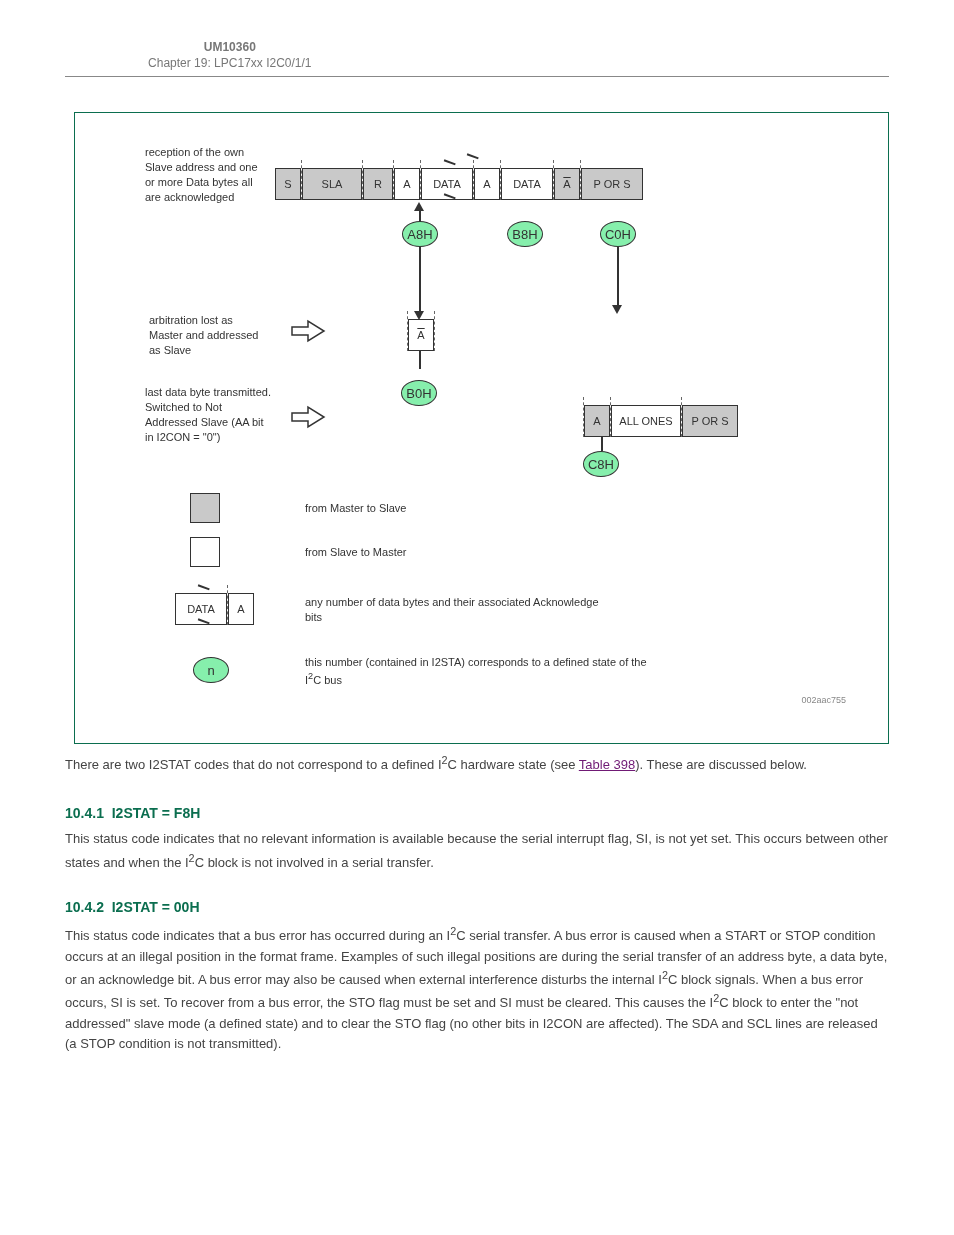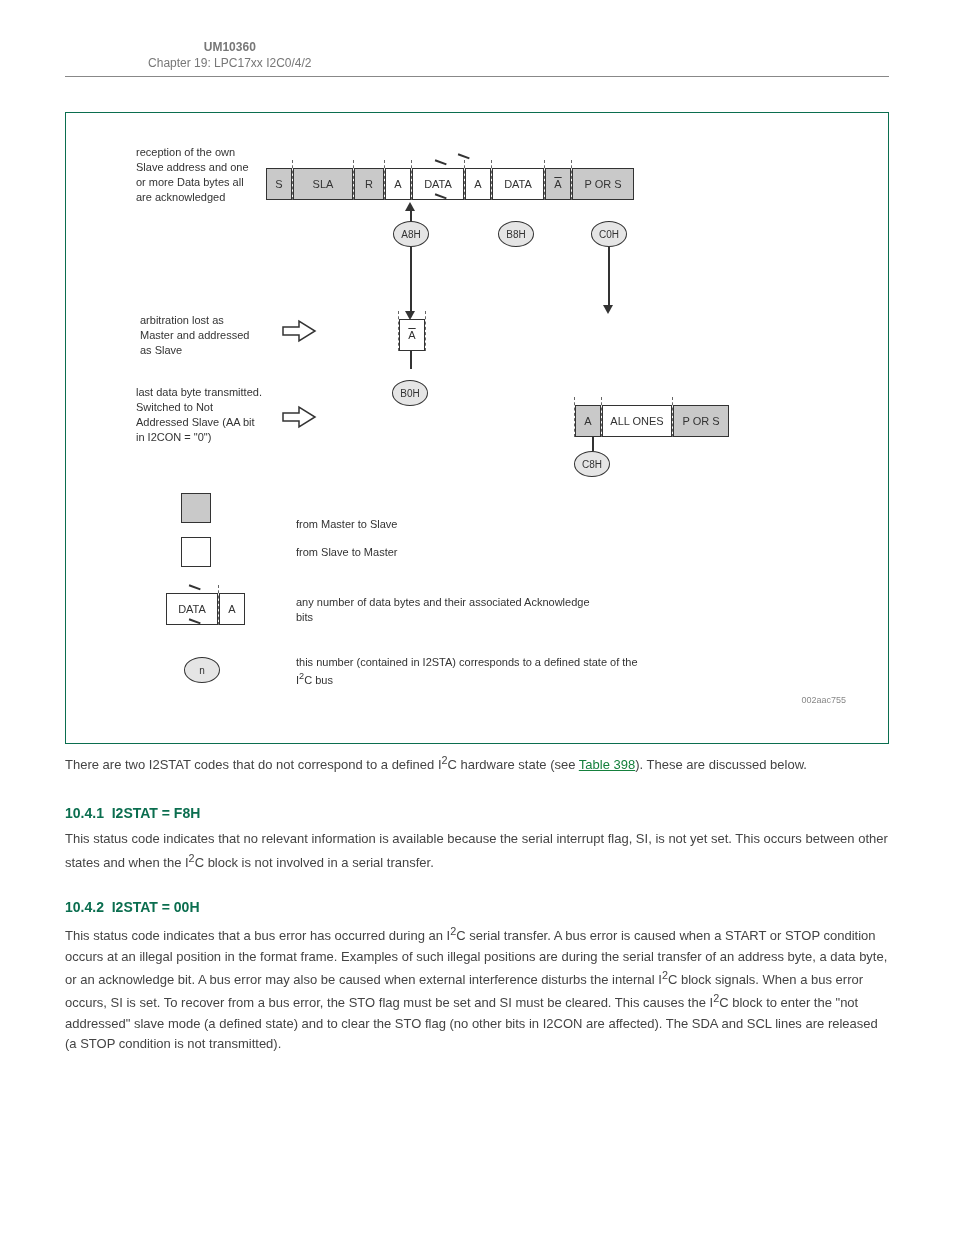--- a/index.html
+++ b/index.html
@@ -19,21 +19,21 @@
     justify-content: space-between;
     border-bottom: 1px solid #888;
     padding-bottom: 6px;
     font-size: 12px;
     color: #777;
   }
   .header-left { width: 30%; }
   .header-right { width: 40%; text-align: center; }
   .header-right .line1 { font-weight: bold; }
   .header-right .line2 { margin-top: 2px; }
-  .content-block { margin-top: 35px; }
+  .content-block { margin-top: 35px; margin-left: 9px; }
   .figure-box {
     border: 1px solid #0b6e4f;
     padding: 20px 30px 30px 30px;
     position: relative;
     background: #fff;
   }
   
   .diagram {
     position: relative;
     width: 100%;
@@ -77,25 +77,25 @@
     height: 12px;
     border-top: 2px solid #333;
     transform: rotate(20deg);
   }
   .state {
     position: absolute;
     width: 36px;
     height: 26px;
     border: 1px solid #333;
     border-radius: 50%;
-    background: #e5e5e5;
+    background: #86efac;
     display: flex;
     align-items: center;
     justify-content: center;
-    font-size: 10px;
+    font-size: 13px;
   }
   .arrow-head-down {
     width: 0; height: 0;
     border-left: 5px solid transparent;
     border-right: 5px solid transparent;
     border-top: 9px solid #333;
     position: absolute;
   }
   .arrow-head-up {
     width: 0; height: 0;
@@ -123,38 +123,38 @@
     font-weight: bold;
     color: #0b6e4f;
     font-size: 15px;
     margin-top: 40px;
   }
   .para {
     margin-top: 8px;
     line-height: 1.55;
     color: #444;
   }
-  .link { color: #15803d; text-decoration: underline; }
+  .link { color: #701a75; text-decoration: underline; }
   .small-label {
     position: absolute;
     font-size: 9px;
     color: #888;
     right: 12px;
     bottom: 8px;
   }
 </style>
 </head>
 <body>
 
 <div class="page">
 
   <div class="header">
     <div class="header-right">
       <div class="line1">UM10360</div>
-      <div class="line2">Chapter 19: LPC17xx I2C0/4/2</div>
+      <div class="line2">Chapter 19: LPC17xx I2C0/1/1</div>
     </div>
   </div>
 
   <div class="content-block">
     <div class="figure-box">
       <div class="diagram">
 
         <div class="dlabel" style="left:40px; top:12px; width:120px;">reception of the own Slave address and one or more Data bytes all are acknowledged</div>
 
         <div class="seq-row" style="left:170px; top:35px;">
@@ -223,21 +223,21 @@
           <div class="cell grey" style="width:26px;">A</div>
           <div class="sep"></div>
           <div class="cell white" style="width:70px;">ALL ONES</div>
           <div class="sep"></div>
           <div class="cell grey" style="width:56px;">P OR S</div>
         </div>
         <div class="state" style="left:478px; top:318px;">C8H</div>
         <div class="vline" style="left:496px; top:304px; height:14px;"></div>
 
         <div style="position:absolute; left:85px; top:360px; width:30px; height:30px; background:#c9c9c9; border:1px solid #333;"></div>
-        <div class="dlabel" style="left:200px; top:384px;">from Master to Slave</div>
+        <div class="dlabel" style="left:200px; top:368px;">from Master to Slave</div>
 
         <div style="position:absolute; left:85px; top:404px; width:30px; height:30px; background:#fff; border:1px solid #333;"></div>
         <div class="dlabel" style="left:200px; top:412px;">from Slave to Master</div>
 
         <div class="seq-row" style="left:70px; top:460px;">
           <div class="cell white" style="width:52px; position:relative;">
             <span>DATA</span>
             <span class="slash" style="top:-8px; left:20px;"></span>
             <span class="slash" style="bottom:-8px; left:20px;"></span>
           </div>

